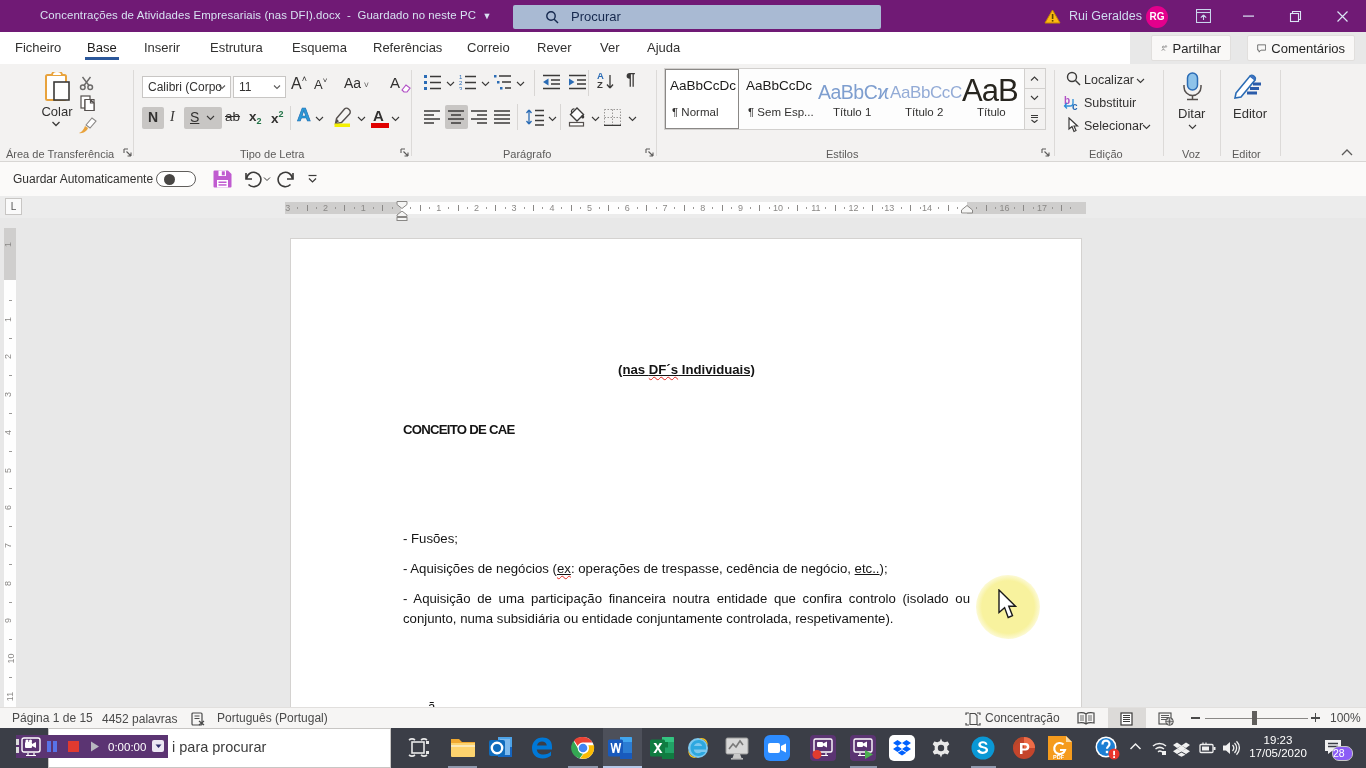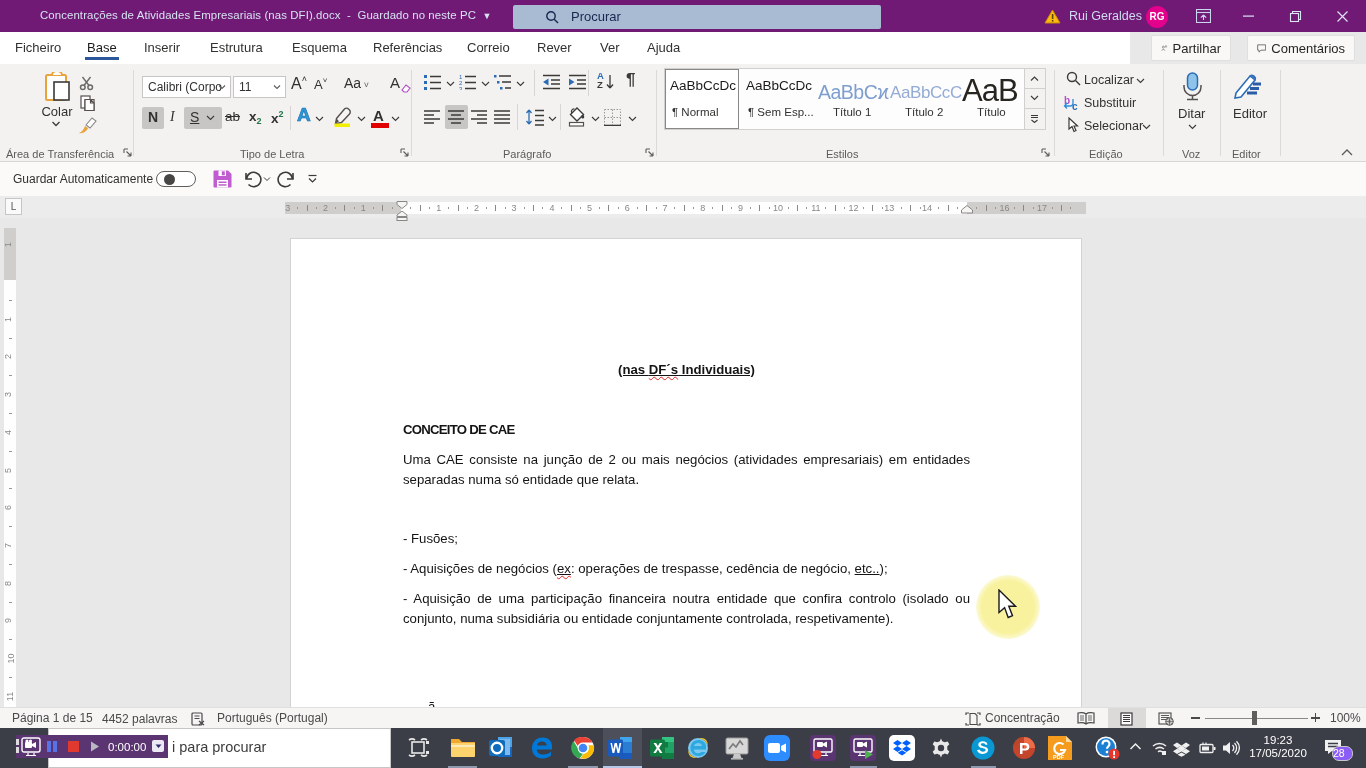--- a/index.html
+++ b/index.html
@@ -504,21 +504,20 @@
       <span class="ab" style="left:5px;top:260.4px;width:3px;height:1px;background:#9a9896;position:absolute"></span>
       <span class="ab" style="left:5px;top:298.1px;width:3px;height:1px;background:#9a9896;position:absolute"></span>
       <span class="ab" style="left:5px;top:335.9px;width:3px;height:1px;background:#9a9896;position:absolute"></span>
       <span class="ab" style="left:5px;top:373.6px;width:3px;height:1px;background:#9a9896;position:absolute"></span>
       <span class="ab" style="left:5px;top:411.3px;width:3px;height:1px;background:#9a9896;position:absolute"></span>
       <span class="ab" style="left:5px;top:449.0px;width:3px;height:1px;background:#9a9896;position:absolute"></span>
     </div>
  <div class="ab" id="page"></div>
  <div class="ab doctext" style="left:403px;top:163.6px;width:567px;text-align:center;font-weight:bold"><span style="text-decoration:underline">(nas <span style="text-decoration:underline wavy #e0261f;text-decoration-thickness:1.3px;text-underline-offset:1.5px">DF´s</span> Individuais)</span></div>
  <div class="ab doctext" style="left:403px;top:223.6px;font-weight:bold;letter-spacing:-.75px">CONCEITO DE CAE</div>
- <div class="ab docj" style="left:403px;top:253.9px;width:567px">Uma CAE consiste na junção de 2 ou mais negócios (atividades empresariais) em entidades separadas numa só entidade que relata.</div>
  <div class="ab doctext" style="left:403px;top:332.9px">- Fusões;</div>
  <div class="ab doctext" style="left:403px;top:362.9px">- Aquisições de negócios (<span style="text-decoration:underline"><span style="text-decoration:underline wavy #e0261f;text-decoration-thickness:1.3px;text-underline-offset:1.5px">ex</span></span>: operações de trespasse, cedência de negócio, <span style="text-decoration:underline">etc..</span>);</div>
  <div class="ab docj" style="left:403px;top:392.9px;width:567px">- Aquisição de uma participação financeira noutra entidade que confira controlo (isolado ou conjunto, numa subsidiária ou entidade conjuntamente controlada, respetivamente).</div>
  <div class="ab doctext" style="left:428px;top:500.8px">ã</div>
  <div class="ab" style="left:976px;top:379px;width:64px;height:64px;border-radius:50%;background:radial-gradient(circle, #f8f29e 0%, #f8f29e 58%, rgba(248,242,158,0) 80%)"></div>
  <svg class="ab" style="left:998px;top:393px" width="19" height="32" viewBox="0 0 19 32">
       <path d="M1 1 L1 23.5 L6.6 18.6 L10.2 28.5 L14.5 26.7 L10.8 17.2 L17.5 17.2 Z" fill="#fff" stroke="#1a1a1a" stroke-width="1.4"></path>
     </svg>
 </div>
 <div class="ab" id="statusbar">

